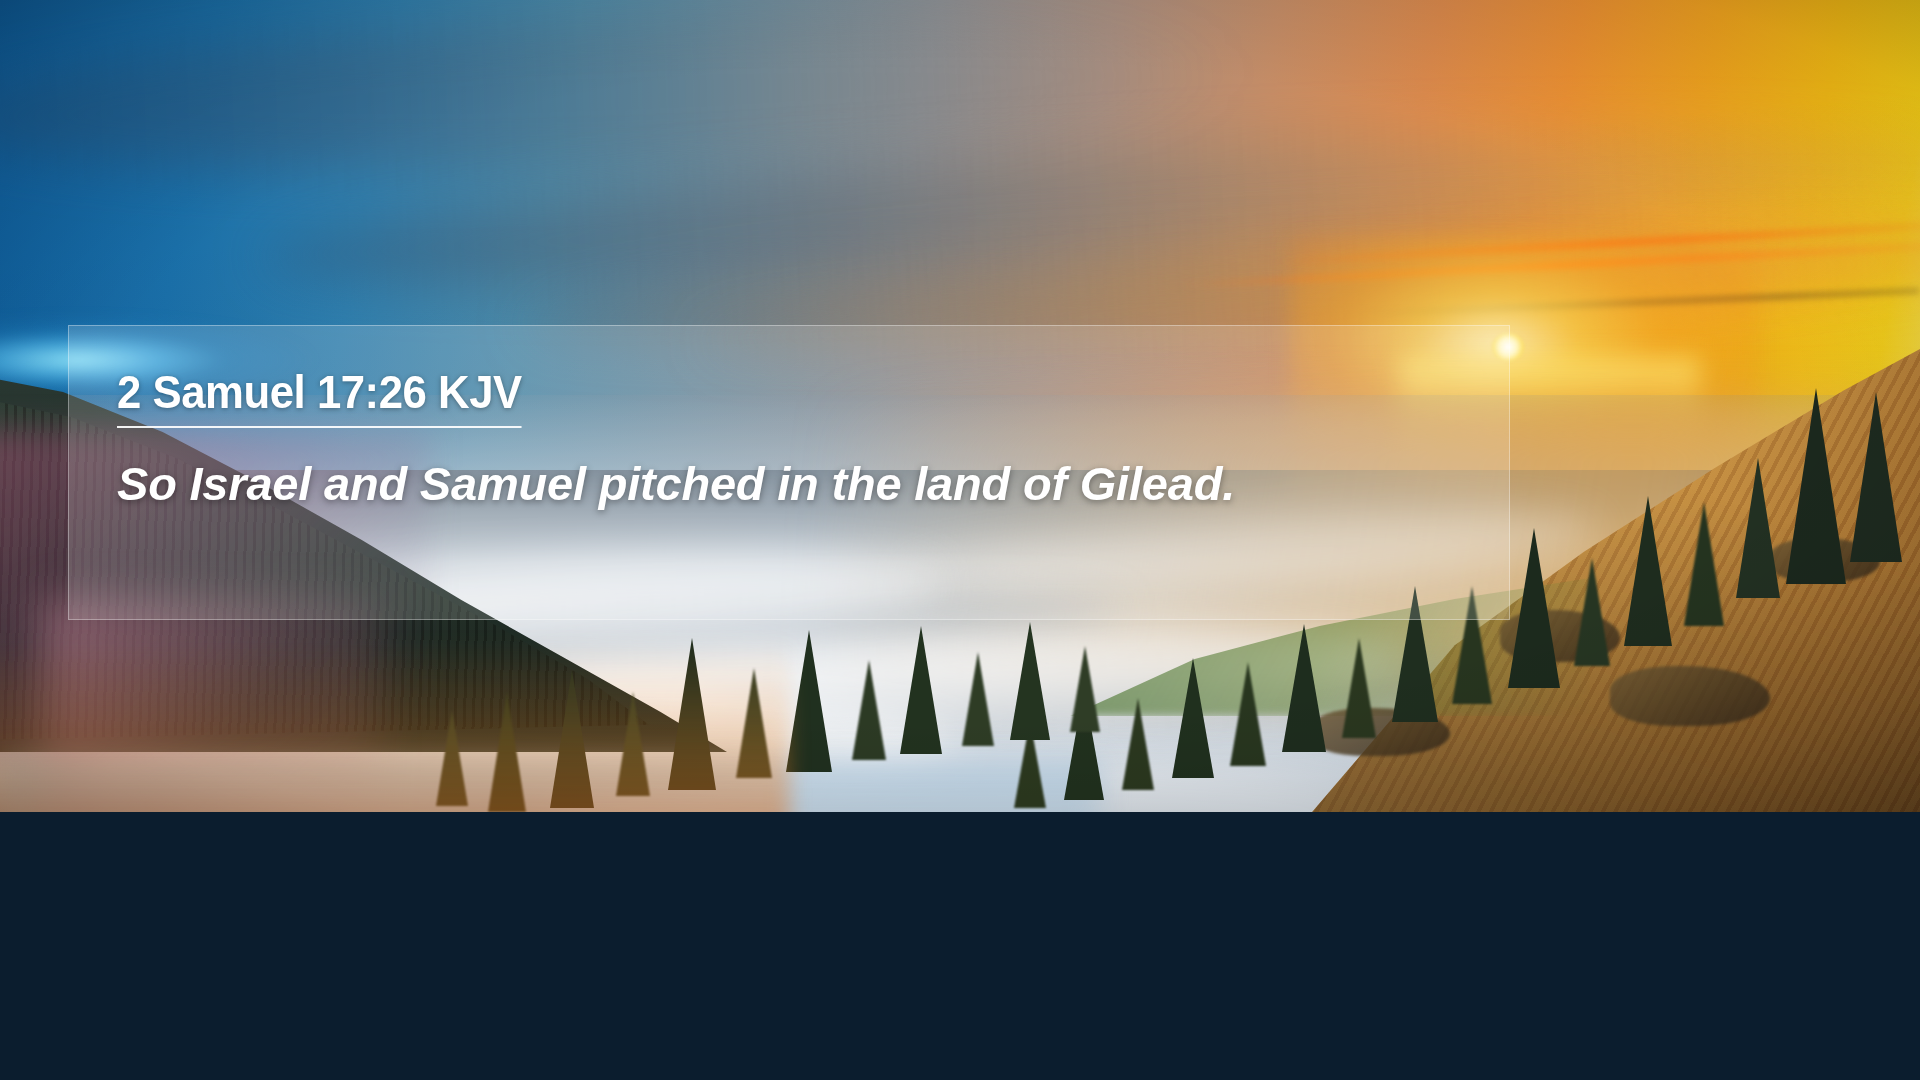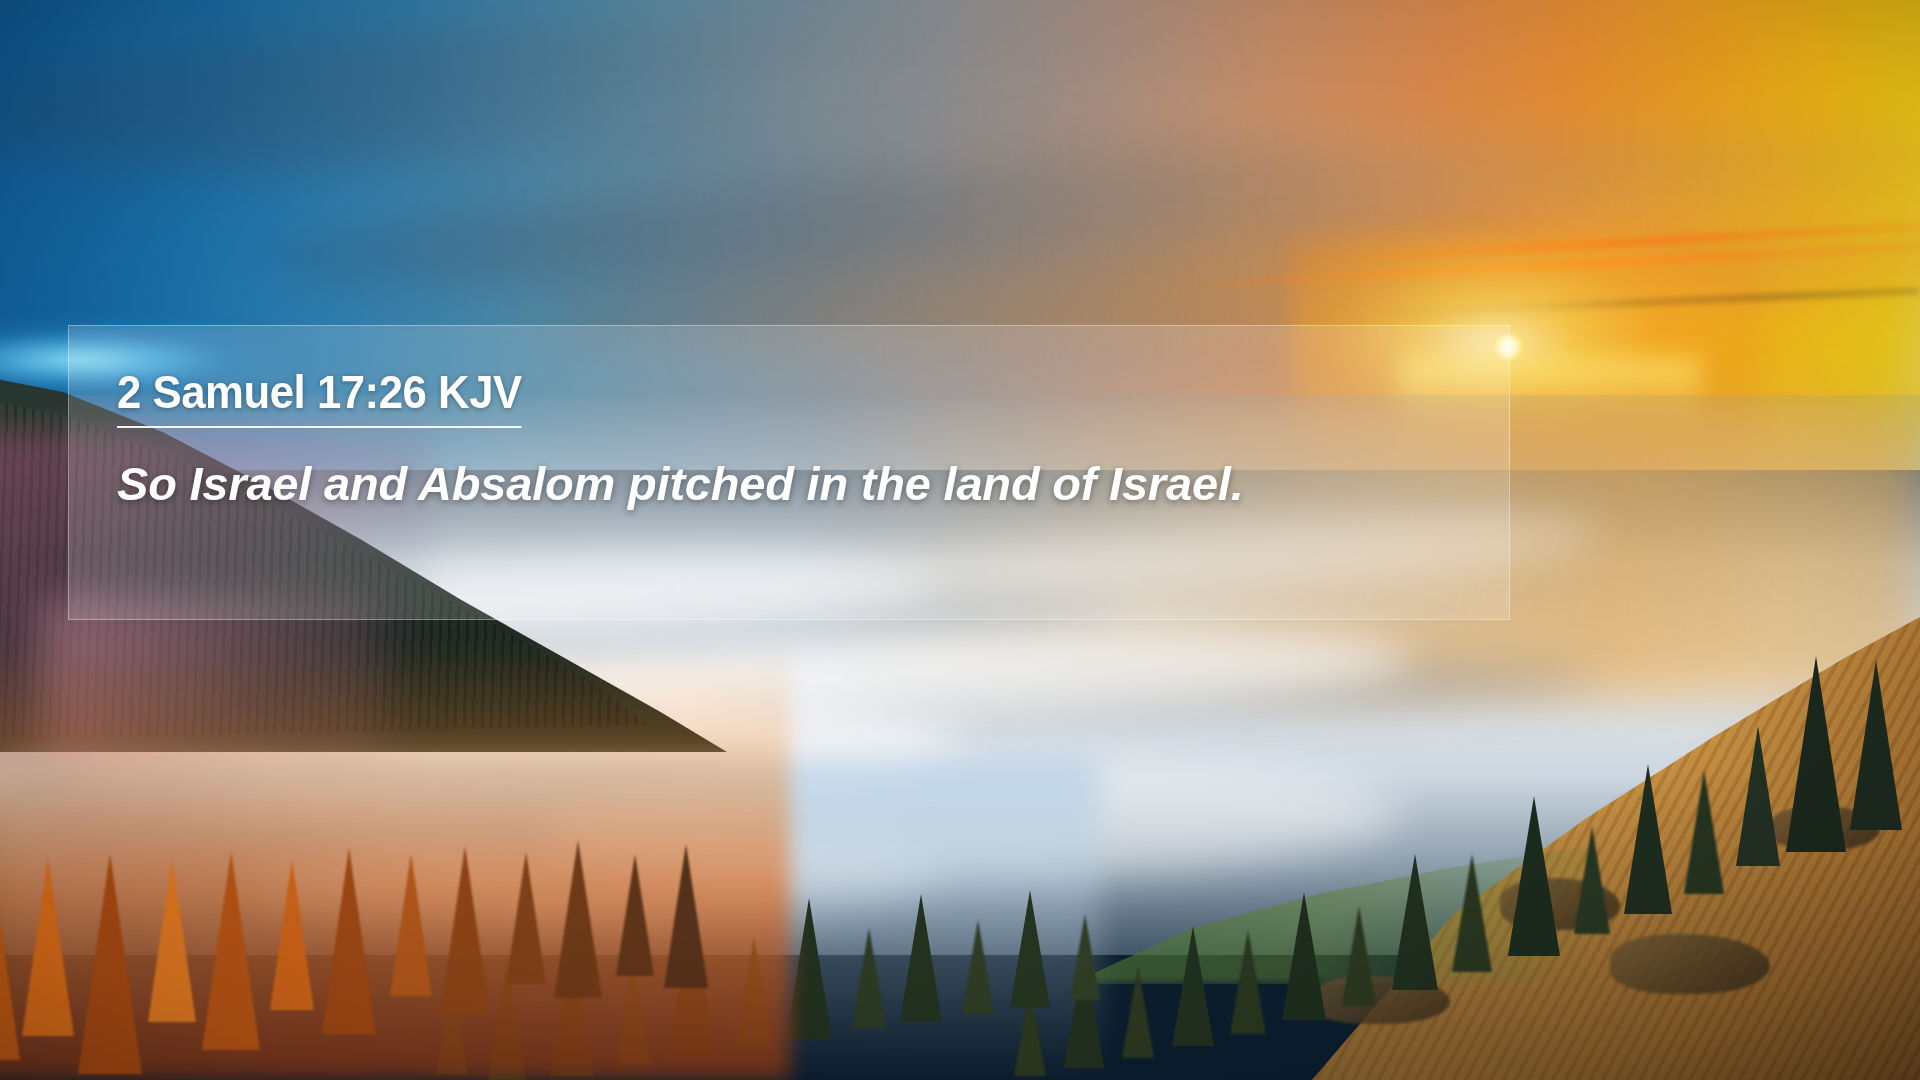--- a/index.html
+++ b/index.html
@@ -4,21 +4,21 @@
 <title>Bible Verse Wallpaper</title>
 <style>
   * { margin:0; padding:0; box-sizing:border-box; }
   html,body{
     width:1920px; height:1080px; overflow:hidden;
     background:#0b1d2e;
     font-family:"Liberation Sans", sans-serif;
   }
   #stage{
     position:relative;
-    width:1920px; height:1080px;
+    width:1920px; height:812px;
     overflow:hidden;
   }
 
   
   .scene{ position:absolute; inset:0; overflow:hidden; }
 
   
   .sky{
     position:absolute; left:0; top:0; width:1920px; height:470px;
     background:
@@ -434,16 +434,16 @@
       <div class="tree blur" style="--hw:22px;--th:144px;--tc:#55301a;left:694px;bottom:92px;">
           <i></i>
         </div>
     </div>
 
     <div class="vignette"></div>
   </div>
 
   <div class="verse-panel">
     <div class="verse-title">2 Samuel 17:26 KJV</div>
-    <div class="verse-body">So Israel and Absalom pitched in the land of Israel.</div>
+    <div class="verse-body">So Israel and Samuel pitched in the land of Gilead.</div>
   </div>
 
 </div>
 
 </body></html>

